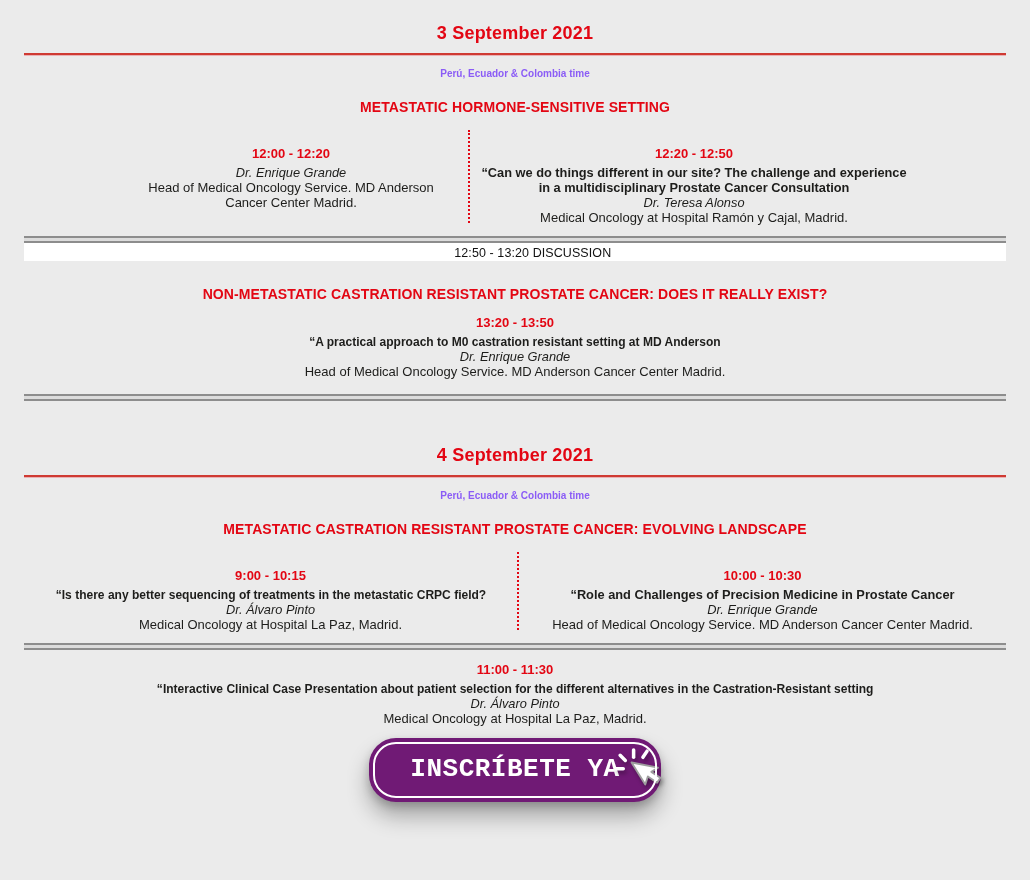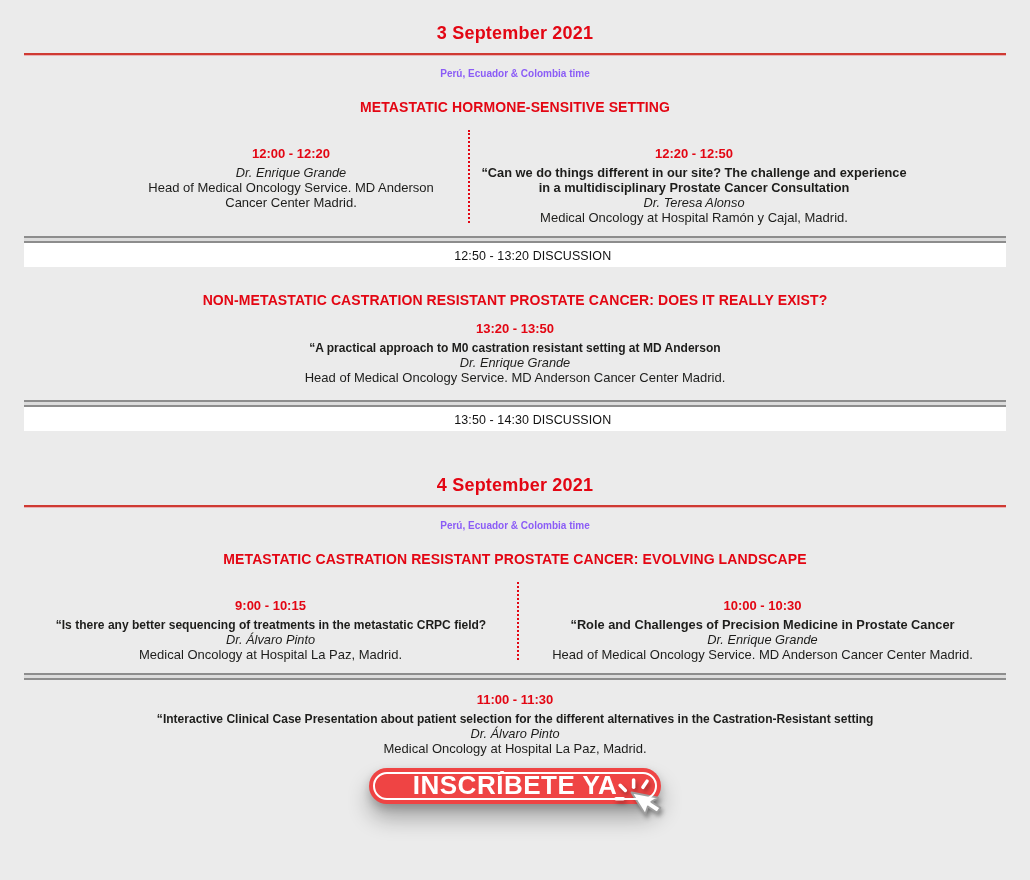--- a/index.html
+++ b/index.html
@@ -24,29 +24,29 @@
   .time{font-size:13px;font-weight:bold;color:#e30613;margin-bottom:4px;}
   .t-title{font-size:12.8px;font-weight:bold;line-height:15px;}
   .t-speaker{font-size:12.8px;font-style:italic;line-height:15px;}
   .t-aff{font-size:13px;line-height:15px;}
   .talk-block{margin-top:13px;}
 
   .one-line{display:inline-block;white-space:nowrap;transform:scaleX(.94);transform-origin:center;}
 
   .discussion{margin-top:11px;}
   .dbl-line{margin:0 24px;height:3px;border-top:2px solid #8d8d8d;border-bottom:2px solid #8d8d8d;background:#dcdcdc;}
-  .disc-bar{margin:0 24px;background:#ffffff;height:24px;display:flex;align-items:center;justify-content:center;padding-left:36px;}
+  .disc-bar{margin:0 24px;background:#ffffff;height:18px;display:flex;align-items:center;justify-content:center;padding-left:36px;}
   .disc-text{font-size:13px;color:#111;display:inline-block;transform:scaleX(.96);letter-spacing:.1px;}
   .mt-lg{margin-top:25px;}
   .mt-md{margin-top:15px;}
   .mt-sm{margin-top:12px;}
 
   .cta-wrap{margin-top:12px;display:flex;justify-content:center;}
-  .cta-btn{position:relative;width:292px;height:36px;border:none;border-radius:27px;background:#ef4444;
-           color:#fff;font-family:Liberation Sans, sans-serif;font-size:26px;font-weight:bold;letter-spacing:.5px;cursor:pointer;
+  .cta-btn{position:relative;width:292px;height:64px;border:none;border-radius:27px;background:#701a75;
+           color:#fff;font-family:Liberation Mono, monospace;font-size:26px;font-weight:bold;letter-spacing:.5px;cursor:pointer;
            display:flex;align-items:center;justify-content:center;
            box-shadow:0 14px 22px rgba(0,0,0,.30),0 4px 8px rgba(0,0,0,.18);}
   .cta-btn::after{content:"";position:absolute;inset:4px;border:2px solid #fff;border-radius:23px;pointer-events:none;}
   .cta-label{position:relative;top:-1px;}
   .cursor-icon{position:absolute;left:244px;top:10px;width:64px;height:58px;overflow:visible;
                filter:drop-shadow(2px 3px 2px rgba(0,0,0,.35));pointer-events:none;}
 </style>
 </head>
 <body>
 
@@ -84,23 +84,20 @@
 
   <div class="talk-block">
     <div class="time">13:20 - 13:50</div>
     <div class="t-title"><span class="one-line">“A practical approach to M0 castration resistant setting at MD Anderson</span></div>
     <div class="t-speaker">Dr. Enrique Grande</div>
     <div class="t-aff">Head of Medical Oncology Service. MD Anderson Cancer Center Madrid.</div>
   </div>
 
   <div class="discussion mt-md">
     <div class="dbl-line"></div>
-    <div class="disc-bar">
-      <span class="disc-text">13:50 - 14:30 DISCUSSION</span>
-    </div>
   </div>
 
   <div class="date-title day2">4 September 2021</div>
   <div class="rule"></div>
   <div class="tz">Perú, Ecuador &amp; Colombia time</div>
 
   <div class="sec-title">METASTATIC CASTRATION RESISTANT PROSTATE CANCER: EVOLVING LANDSCAPE</div>
 
   <div class="row">
     <div class="col row2-left">

